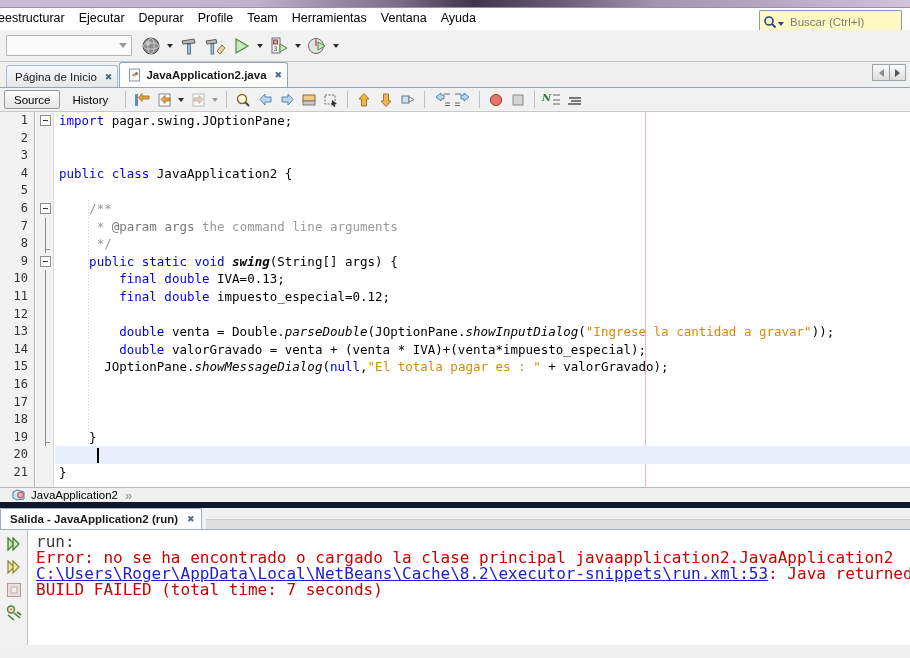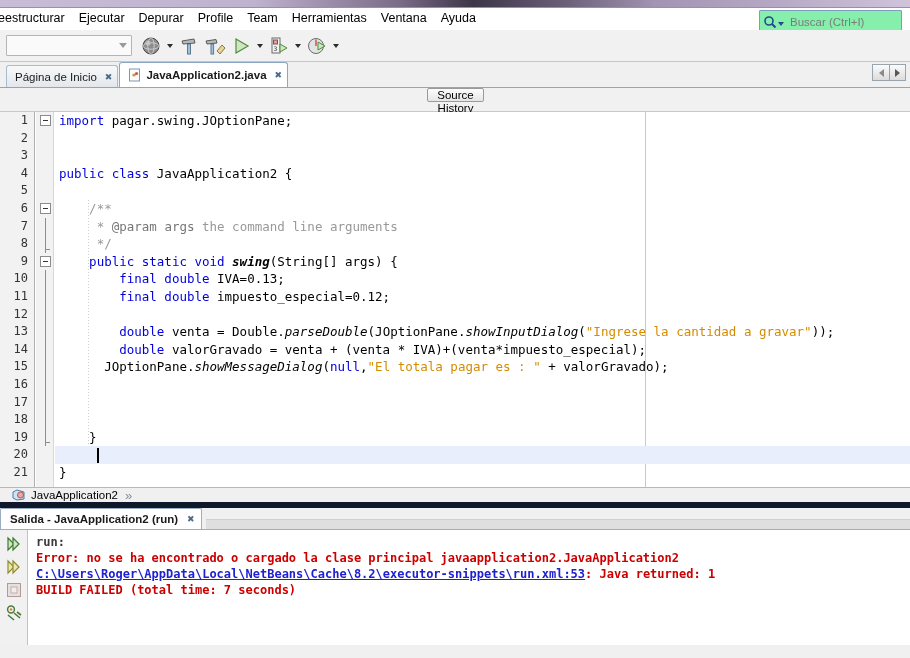--- a/index.html
+++ b/index.html
@@ -32,21 +32,21 @@
   }
   .menu-item {
     padding: 2px 7px 3px 7px; font-size: 12.5px; color: #000;
     white-space: nowrap; cursor: default; line-height: 16px;
   }
   .menu-item.clipped { padding-left: 0; margin-left: -2px; }
 
   .searchbox {
     position: absolute; right: 8px; top: 2px;
     width: 143px; height: 24px;
-    background: #86efac; border: 1px solid #7d9cc0;
+    background: #fef9c3; border: 1px solid #7d9cc0;
     display: flex; align-items: center; padding-left: 3px;
     border-radius: 1px;
   }
   .searchbox .mag { width: 14px; height: 14px; position: relative; flex: 0 0 auto; }
   .searchbox .mag svg { display:block; }
   .searchbox .caret {
     width: 0; height: 0; border-left: 3px solid transparent;
     border-right: 3px solid transparent; border-top: 4px solid #24478f;
     margin-left: 1px; margin-top: 4px;
   }
@@ -109,21 +109,21 @@
     display:flex;align-items:center;justify-content:center;
   }
   .tabscroll .sbtn:first-child { border-right: none; }
   .tri-l { width:0;height:0;border-top:4px solid transparent;border-bottom:4px solid transparent;border-right:5px solid #8b8b8b; }
   .tri-r { width:0;height:0;border-top:4px solid transparent;border-bottom:4px solid transparent;border-left:5px solid #575757; }
 
   
   .edtoolbar {
     height: 24px; background: #f1f1f1;
     border-bottom: 1px solid #c8c8c8;
-    display: flex; align-items: center; padding-left: 4px; flex-direction: column;
+    display: flex; align-items: center; padding-left: 4px;
   }
   .tgl {
     height: 19px; padding: 0 9px; display: flex; align-items: center;
     font-size: 11.5px; border-radius: 2px; margin-right: 3px; cursor: default;
   }
   .tgl.on { border: 1px solid #9a9a9a; background: linear-gradient(to bottom,#fdfdfd,#e6e6e6); }
   .sep { width: 1px; height: 17px; background: #c0c0c0; margin: 0 5px; }
   .eicon { width: 22px; height: 20px; display:flex;align-items:center;justify-content:center; }
   .mini-arw { width:0;height:0;border-left:3.5px solid transparent;border-right:3.5px solid transparent;border-top:4.5px solid #2b2b2b;margin:0 3px; }
 
@@ -211,22 +211,22 @@
   .obar { flex: 1; height: 10px; background: #dfdfdf; margin-left: 4px; border-top:1px solid #cfcfcf;}
 
   .outbody { position: relative; height: 115px; background: #ffffff; display: flex; }
   .outrail {
     width: 28px; background: #f1f1f1; border-right: 1px solid #c3c3c3;
     display: flex; flex-direction: column; align-items: center; padding-top: 3px;
   }
   .railbtn { width: 22px; height: 22px; display:flex;align-items:center;justify-content:center; margin-bottom:1px; }
   .outtext {
     flex: 1; padding: 4px 0 17px 8px;
-    font-family: "DejaVu Sans Mono", monospace; font-size: 12px; line-height: 16px;
-    white-space: pre; overflow: hidden; font-weight: bold;
+    font-family: "DejaVu Sans Mono", monospace; font-size: 16px; line-height: 16px;
+    white-space: pre; overflow: hidden;
   }
   .o-plain { color: #3a3a3a; }
   .o-err { color: #cc0000; }
   .o-link { color: #2020d0; text-decoration: underline; }
 </style>
 </head>
 <body>
 
 <div id="app">
 

